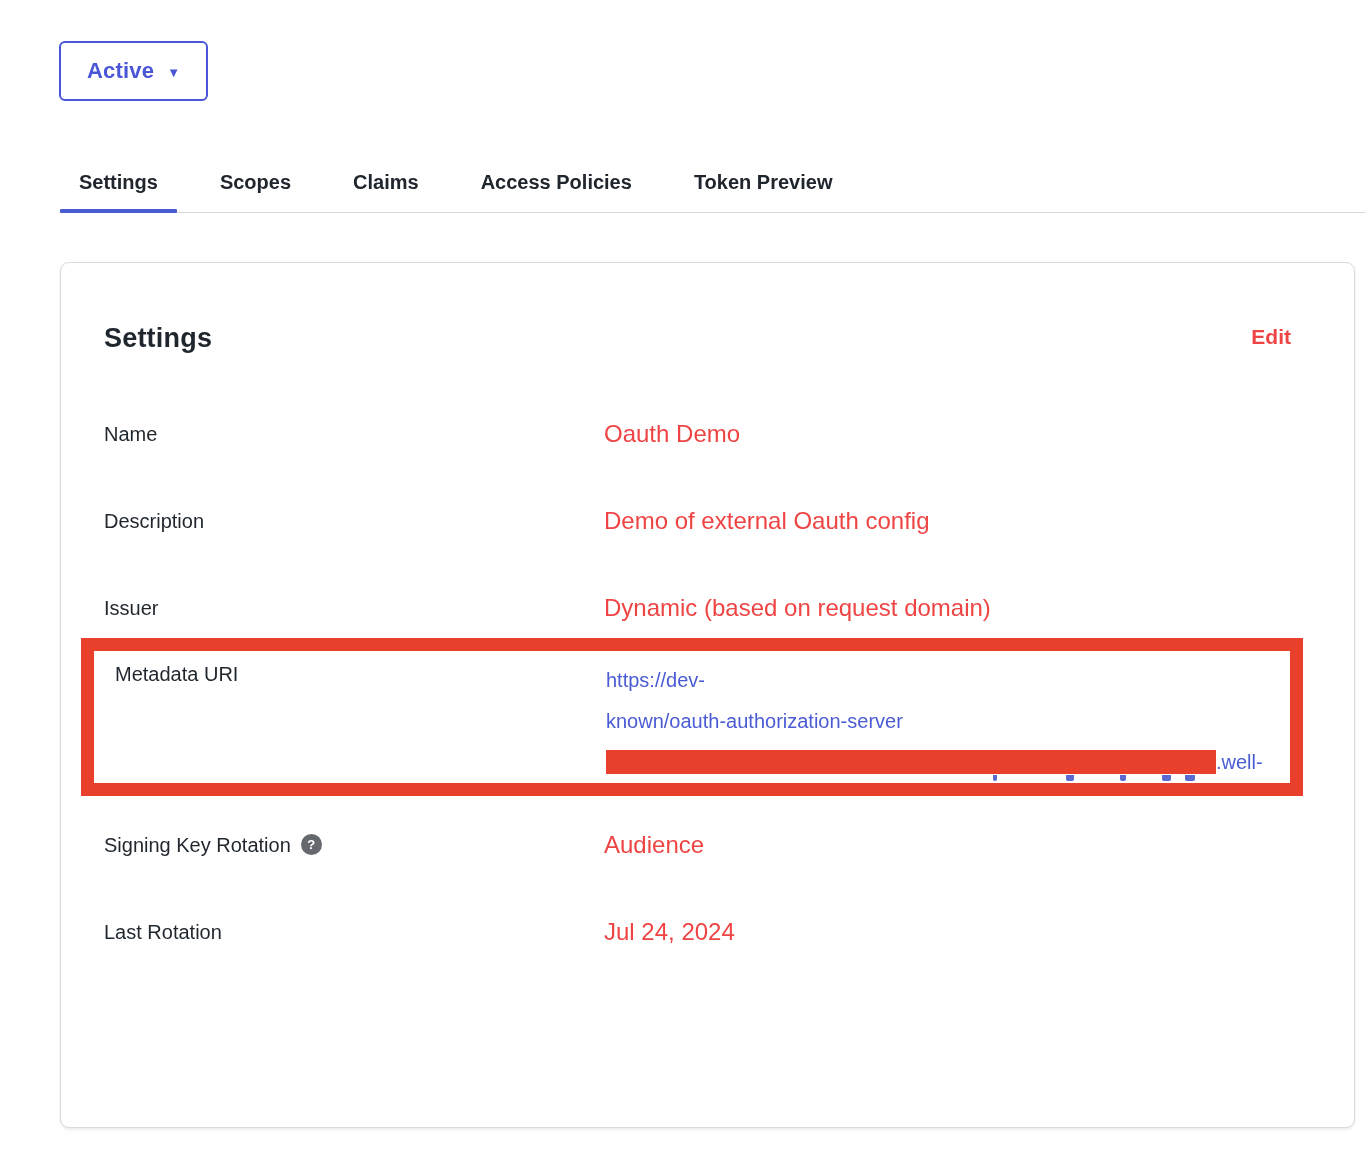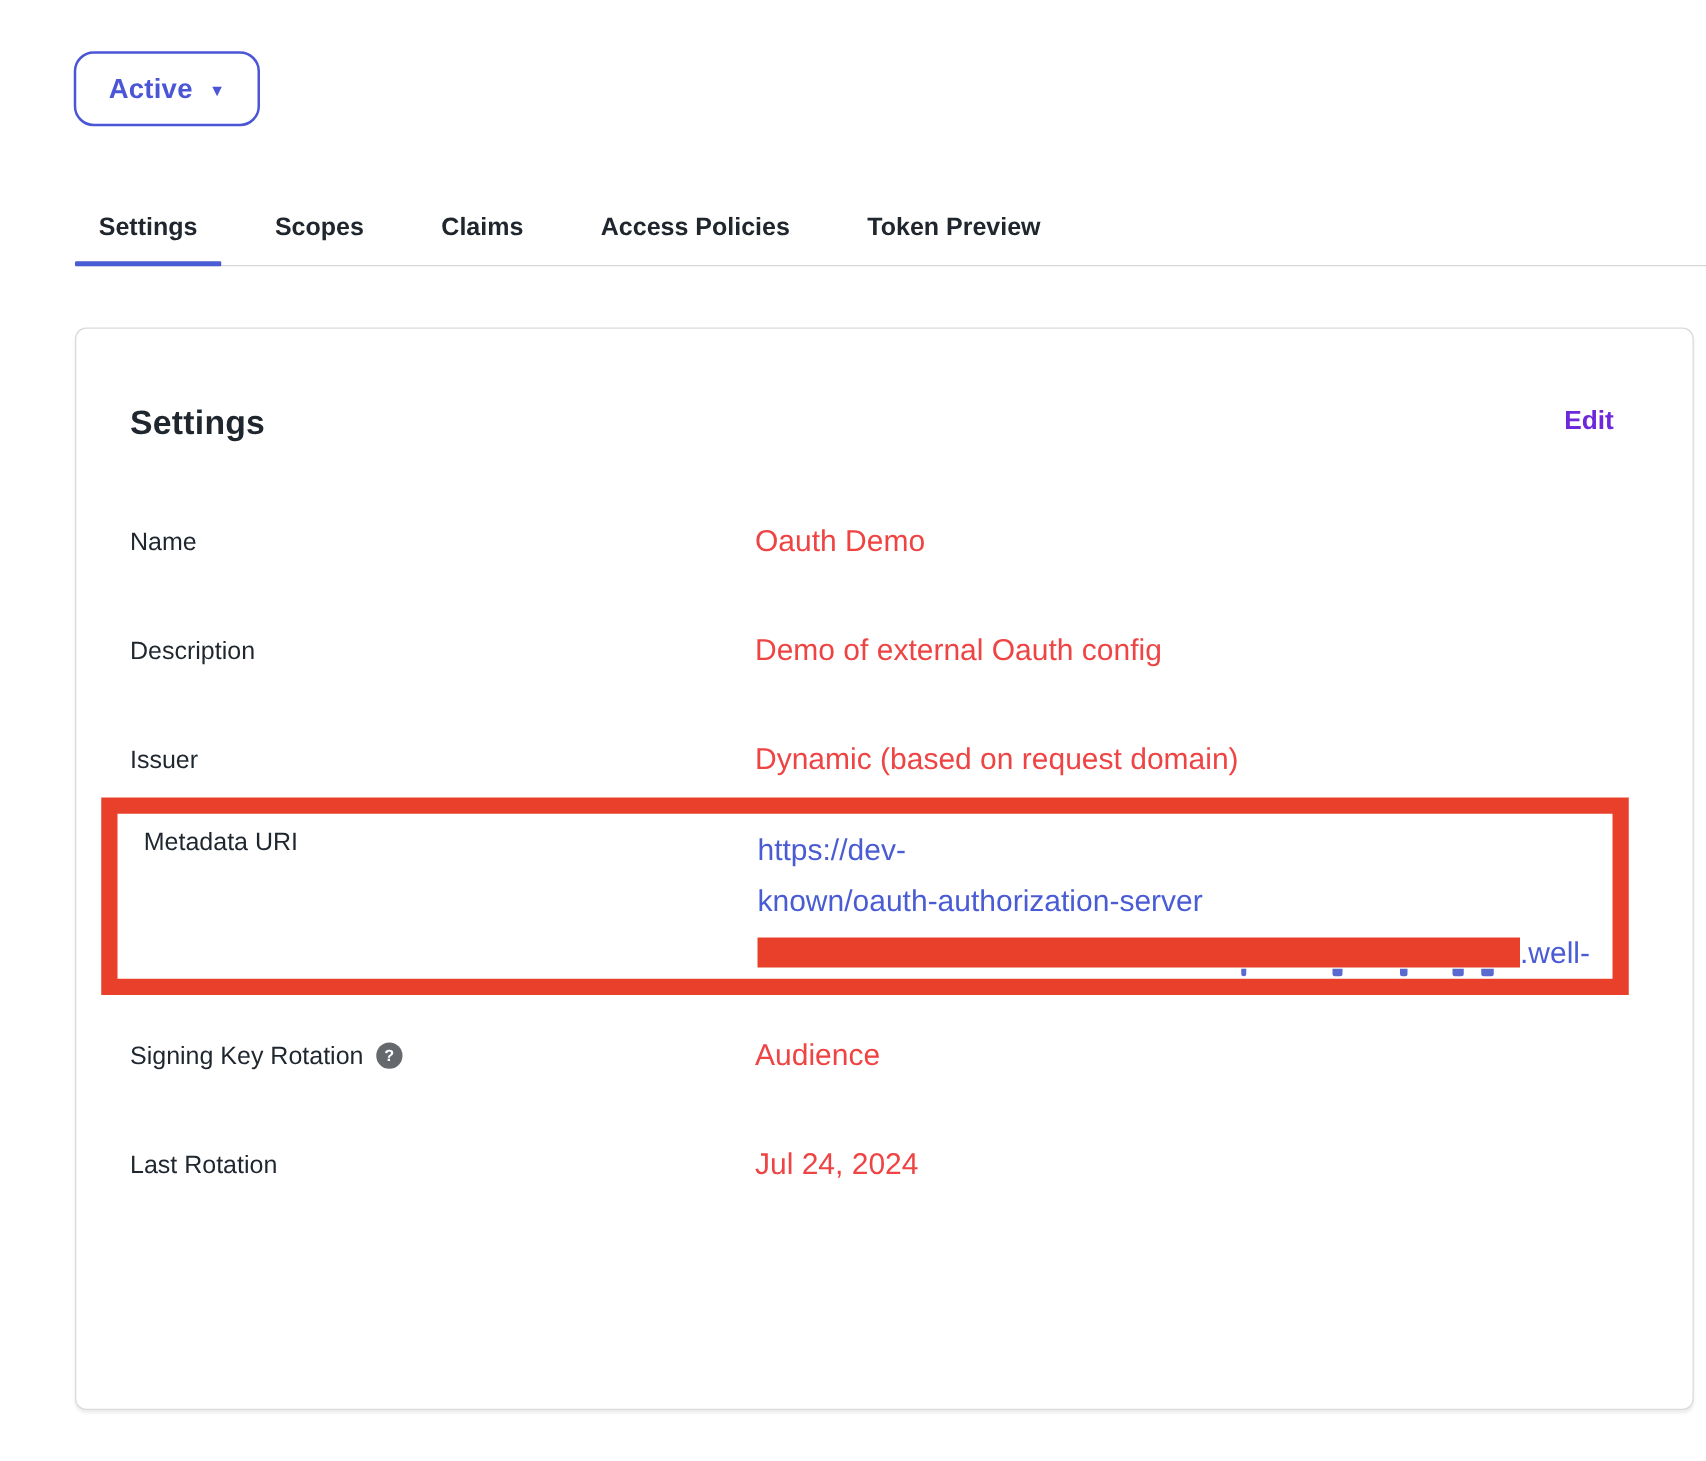--- a/index.html
+++ b/index.html
@@ -11,21 +11,21 @@
     position:relative;
     overflow:hidden;
   }
 
   
   .status-btn {
     position:absolute; left:59px; top:41px;
     height:60px; min-width:149px;
     background:#ffffff;
     border:2px solid #4a56d6;
-    border-radius:16px;
+    border-radius:6px;
     display:inline-flex; align-items:center; justify-content:center;
     gap:13px; padding:0 24px;
     cursor:pointer;
   }
   .status-btn .label { color:#4a56d6; font-size:22px; font-weight:bold; letter-spacing:.2px; }
   .status-btn .caret { color:#4a56d6; font-size:13px; line-height:1; padding-top:2px; }
 
   
   .tabs {
     position:absolute; left:60px; top:152px;
@@ -55,21 +55,21 @@
     border-radius:9px;
     box-shadow:0 2px 3px rgba(0,0,0,.08);
     padding:60px 43px 0 43px;
   }
   .card-header {
     display:flex; align-items:flex-start; justify-content:space-between;
     margin-bottom:68px;
   }
   .card-title { font-size:27px; font-weight:bold; color:#1f262e; letter-spacing:.2px; }
   .edit-link {
-    font-size:21px; font-weight:bold; color:#6d28d9;
+    font-size:21px; font-weight:bold; color:#ef4444;
     margin-right:20px; margin-top:2px;
     cursor:pointer; text-decoration:none;
   }
 
   .field-row { display:flex; margin-bottom:63px; }
   .field-label { width:500px; flex:0 0 500px; font-size:20px; line-height:24px; color:#1f262e; display:flex; align-items:flex-start; }
   .field-value { font-size:24px; line-height:24px; color:#ef4444; }
 
   .help-icon {
     width:21px; height:21px; border-radius:50%;
@@ -84,21 +84,21 @@
     position:relative;
     margin-left:-23px;
     width:1222px;
     margin-top:-45px;      
     border:13px solid #e8402b;
     padding:9px 0 0 0;
     min-height:158px;
   }
   .metadata-row { display:flex; margin:0; padding-left:21px; }
   .metadata-row .field-label { flex:0 0 491px; width:491px; padding-top:2px; }
-  .uri-link { font-size:24px; line-height:41px; color:#4a5cd4; cursor:pointer; }
+  .uri-link { font-size:20px; line-height:41px; color:#4a5cd4; cursor:pointer; }
   .uri-line { white-space:nowrap; }
   .redacted-wrap { position:relative; display:inline-block; vertical-align:middle; }
   .redaction-bar {
     display:block; width:610px; height:24px;
     background:#e8402b; margin-top:-3px;
   }
   .descender { position:absolute; top:22px; height:6px; background:#5b6ad0; border-radius:0 0 2px 2px; }
   .d1 { left:387px; width:4px; }
   .d2 { left:460px; width:8px; }
   .d3 { left:514px; width:6px; }

